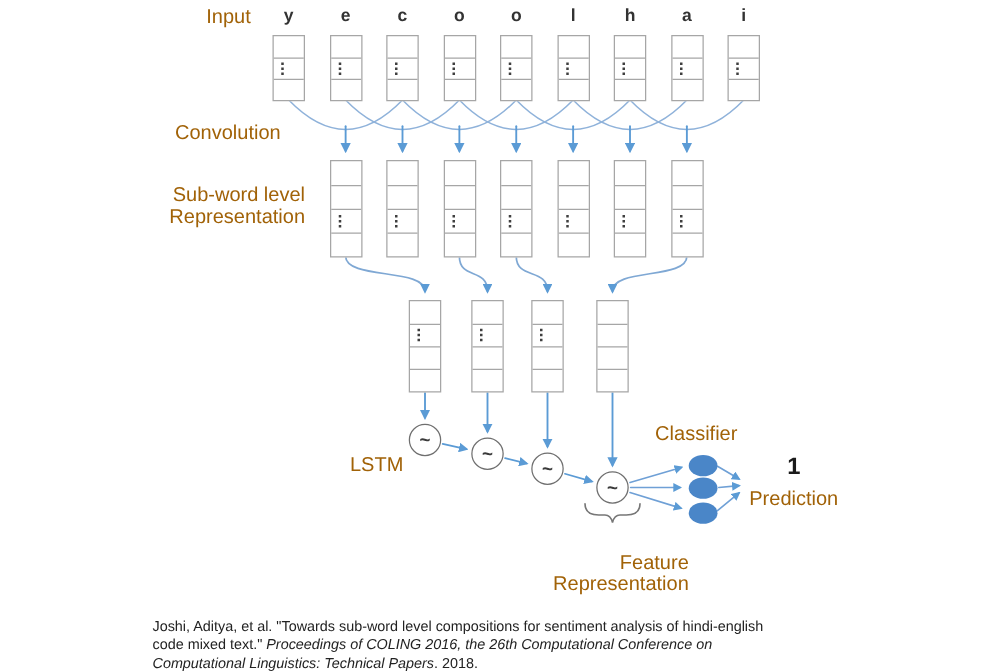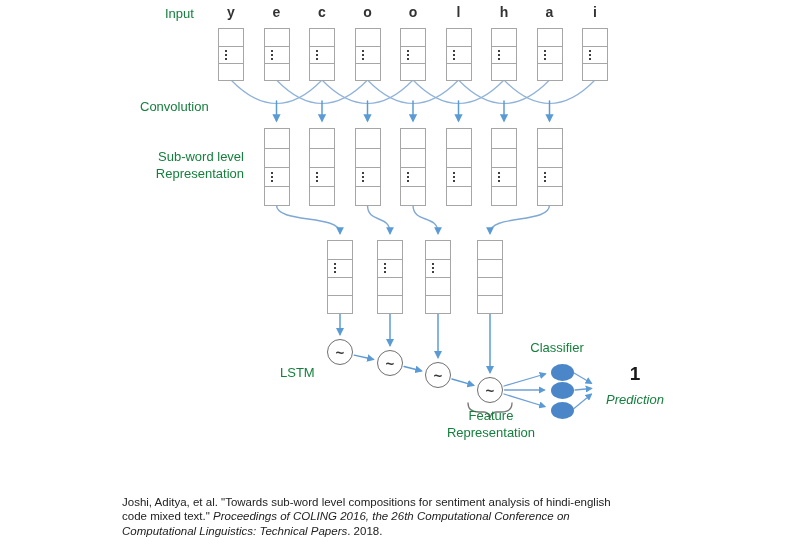--- a/index.html
+++ b/index.html
@@ -1,20 +1,20 @@
 <!DOCTYPE html>
 <html><head>
 <meta charset="utf-8">
 <style>
   html,body{margin:0;padding:0;background:#fff;}
   #canvas{
     position:relative;width:806px;height:537px;background:#fff;overflow:hidden;
     font-family:"Liberation Sans","DejaVu Sans",sans-serif;color:#3a3a3a;
   }
-  .lbl{position:absolute;font-size:13px;line-height:16px;color:#15803d;white-space:nowrap;}
+  .lbl{position:absolute;font-size:16px;line-height:16px;color:#a16207;white-space:nowrap;}
   .lbl2{line-height:17px;white-space:normal;}
   .ta-r{text-align:right;}
   .ta-c{text-align:center;}
   #wires{position:absolute;left:0;top:0;width:806px;height:537px;}
   .char{position:absolute;width:24px;text-align:center;font-size:14px;font-weight:600;color:#333;}
   .col{position:absolute;box-sizing:border-box;border:1px solid #a6a6a6;background:#fff;}
   .cell{box-sizing:border-box;width:100%;}
   .dots{position:absolute;display:flex;flex-direction:column;gap:2px;}
   .dot{width:2px;height:2px;background:#3f3f3f;}
   .lstm-node{
@@ -88,27 +88,27 @@
     <span>Sub-word level</span><br>
     <span>Representation</span>
   </div>
 
 
   <div class="lbl" style="left:280px;top:365px;">LSTM</div>
 
 
   <div class="lbl ta-c" style="left:507px;top:340px;width:100px;">Classifier</div>
 
-  <div class="lbl lbl2 ta-c" style="left:431px;top:407px;width:120px;">
+  <div class="lbl lbl2 ta-c" style="left:431px;top:442px;width:120px;text-align:right;">
     <span>Feature</span><br>
     <span>Representation</span>
   </div>
 
   <div class="lbl ta-c" id="prediction-value" style="left:615px;top:366px;width:40px;">1</div>
-  <div class="lbl ta-c" style="left:585px;top:392px;width:100px;font-style:italic;">Prediction</div>
+  <div class="lbl ta-c" style="left:585px;top:392px;width:100px;">Prediction</div>
 
   <div id="chars-layer">
       <span class="char" style="left: 219px; top: 4px;">y</span>
       <span class="char" style="left: 264.5px; top: 4px;">e</span>
       <span class="char" style="left: 310px; top: 4px;">c</span>
       <span class="char" style="left: 355.5px; top: 4px;">o</span>
       <span class="char" style="left: 401px; top: 4px;">o</span>
       <span class="char" style="left: 446.5px; top: 4px;">l</span>
       <span class="char" style="left: 492px; top: 4px;">h</span>
       <span class="char" style="left: 537.5px; top: 4px;">a</span>

